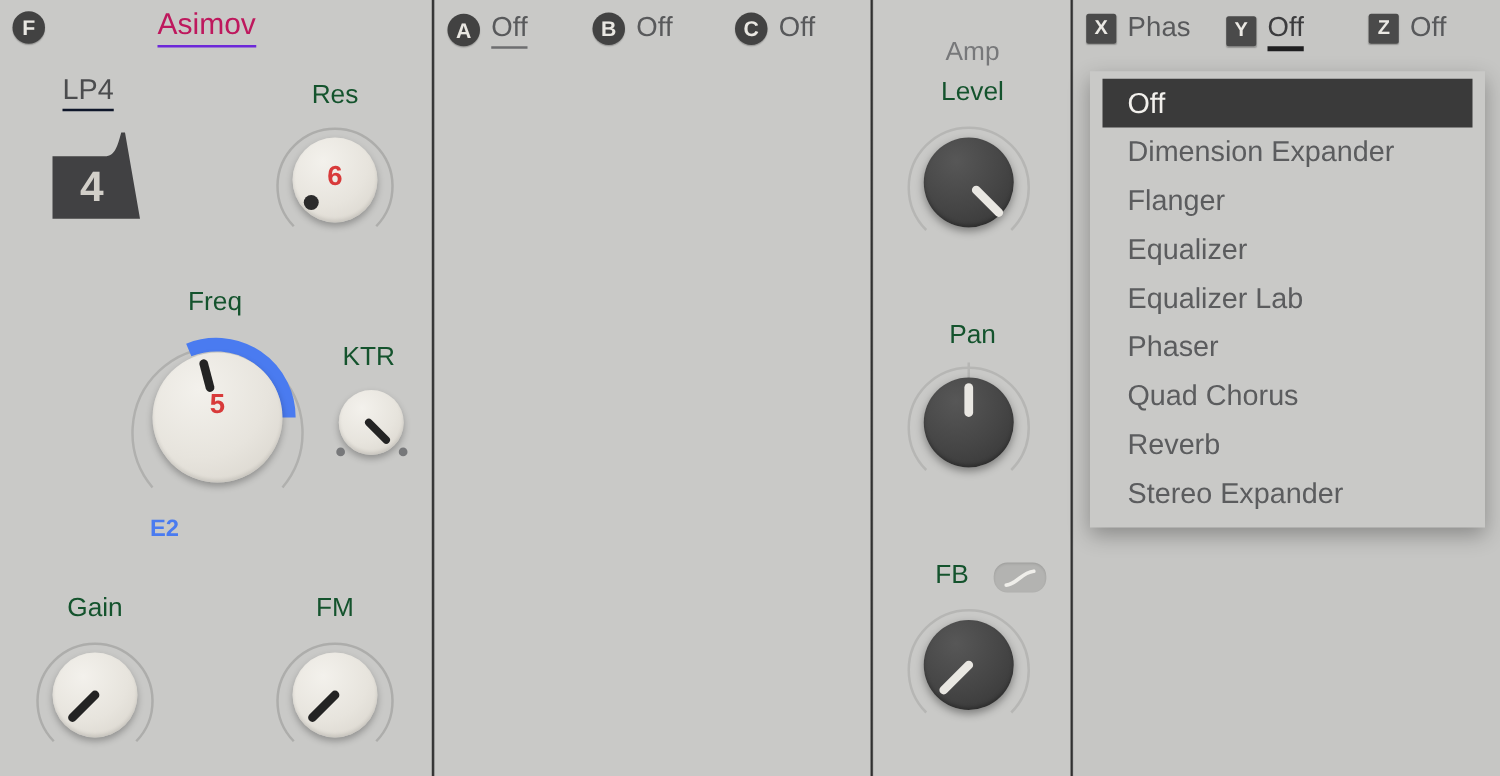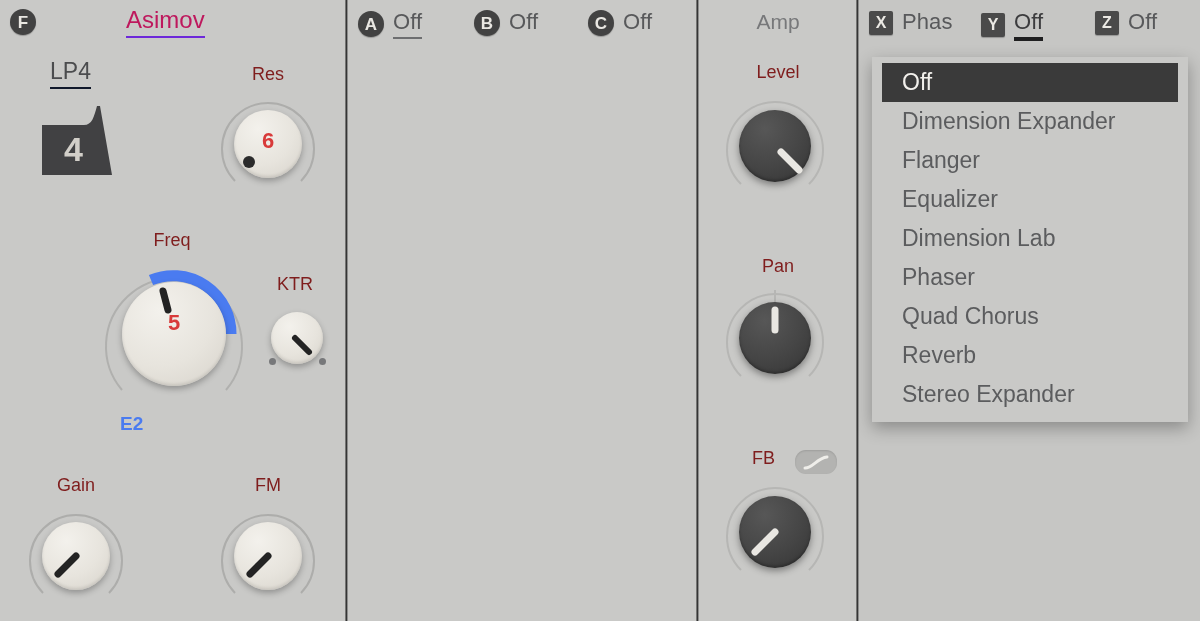--- a/index.html
+++ b/index.html
@@ -59,26 +59,26 @@
     font-size:24px;color:#be185d;
     border-bottom:2px solid #6d28d9;
     padding-bottom:2px;
   }
   .ftype{
     position:absolute;left:50px;top:58px;
     font-size:23px;color:#4b4c4e;
     border-bottom:2px solid #0f172a;padding-bottom:2px;
   }
   .knob-label{
-    position:absolute;font-size:18px;color:#7f1d1d;
+    position:absolute;font-size:21px;color:#14532d;
     text-align:center;white-space:nowrap;
   }
   .section-label{
     position:absolute;font-size:21px;color:#77787a;
-    text-align:center;white-space:nowrap;
+    text-align:center;white-space:nowrap;margin-top:20px;
   }
   .note-value{
     position:absolute;font-size:19px;font-weight:bold;color:#4a7bf0;
     white-space:nowrap;
   }
 
   
   .filter-shape{position:absolute;left:40px;top:103px;width:78px;height:78px;}
 
   
@@ -289,20 +289,20 @@
 
   <div class="divider div1"></div>
   <div class="divider div2"></div>
   <div class="divider div3"></div>
 
   <div class="dropdown">
     <div class="dd-item selected">Off</div>
     <div class="dd-item">Dimension Expander</div>
     <div class="dd-item">Flanger</div>
     <div class="dd-item">Equalizer</div>
-    <div class="dd-item">Dimension Lab</div>
+    <div class="dd-item">Equalizer Lab</div>
     <div class="dd-item">Phaser</div>
     <div class="dd-item">Quad Chorus</div>
     <div class="dd-item">Reverb</div>
     <div class="dd-item">Stereo Expander</div>
   </div>
 
 </div>
 
 </body></html>

